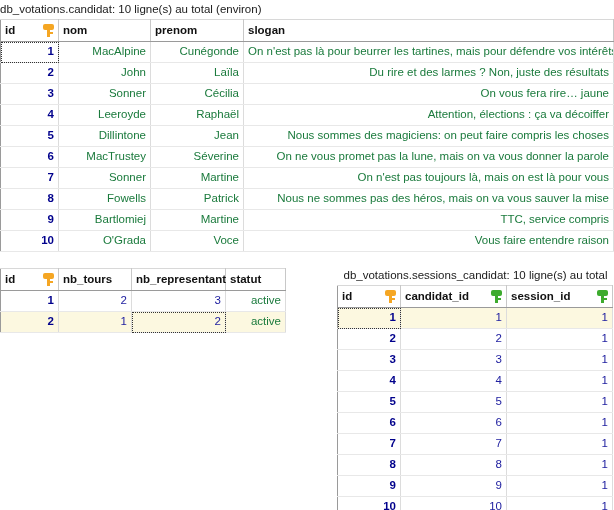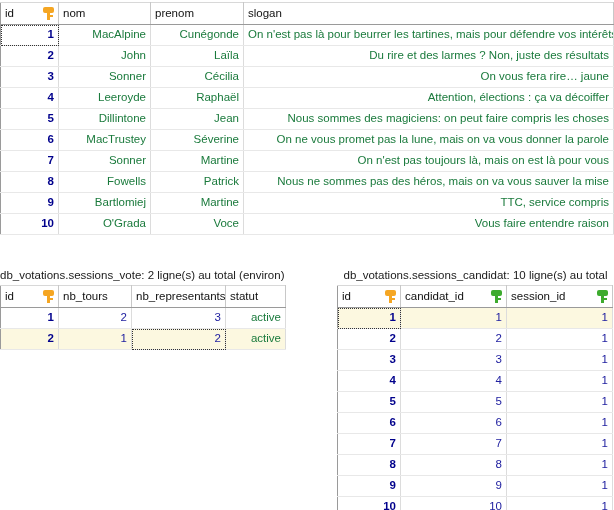--- a/index.html
+++ b/index.html
@@ -32,21 +32,21 @@
     border-collapse: collapse;
     table-layout: fixed;
     background: #ffffff;
     border-left: 1px solid #9a9a9a;
     border-top: 1px solid #d8d8d8;
   }
   table.grid th {
     background: #ffffff;
     border-right: 1px solid #c8c8c8;
     border-bottom: 1px solid #9a9a9a;
-    font-weight: normal;
+    font-weight: bold;
     font-size: 11.5px;
     color: #111111;
     text-align: left;
     padding: 2px 4px 3px 4px;
     height: 16px;
     vertical-align: middle;
     white-space: nowrap;
     position: relative;
   }
   table.grid td {
@@ -118,20 +118,21 @@
   #panel-sessions-vote table.grid { width: 286px; }
 
   #panel-sessions-candidat { left: 337px; top: 268px; width: 277px; }
   #panel-sessions-candidat table.grid { width: 276px; }
   #panel-sessions-candidat .grid-title { width: 277px; text-align: center; }
 </style>
 </head>
 <body>
 
 <div class="panel" id="panel-candidat">
+  <div class="grid-title">db_votations.candidat: 10 ligne(s) au total (environ)</div>
   <table class="grid">
     <colgroup>
       <col style="width:58px">
         <col style="width:92px">
         <col style="width:93px">
         <col style="width:370px">
     </colgroup>
     <thead>
       <tr>
         <th>
@@ -208,21 +209,20 @@
         <td class="c-id">10</td>
         <td class="c-text">O'Grada</td>
         <td class="c-text">Voce</td>
         <td class="c-text">Vous faire entendre raison</td>
       </tr>
     </tbody>
   </table>
 </div>
 
 <div class="panel" id="panel-sessions-vote">
-  <div class="grid-title">db_votations.sessions_vote: 2 ligne(s) au total (environ)</div>
   <table class="grid">
     <colgroup>
       <col style="width:58px">
         <col style="width:73px">
         <col style="width:94px">
         <col style="width:60px">
     </colgroup>
     <thead>
       <tr>
         <th>

